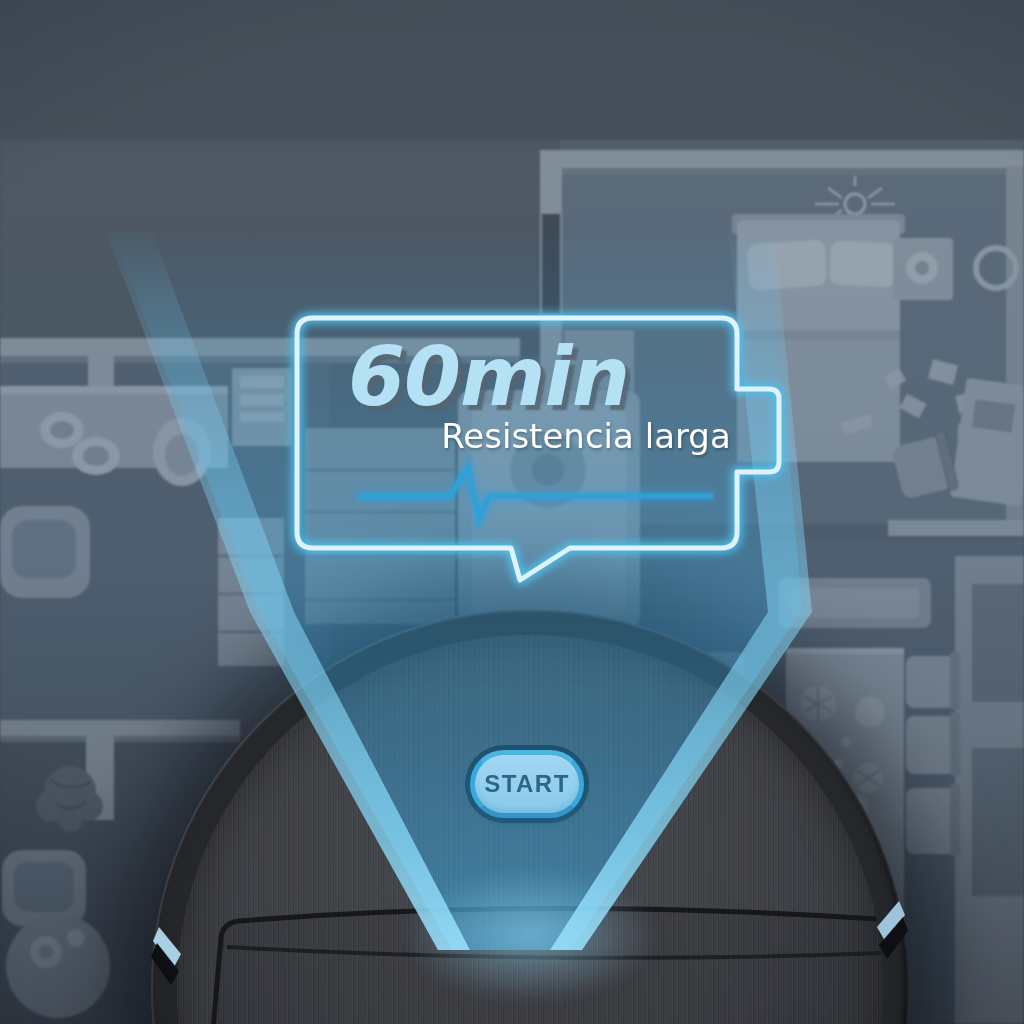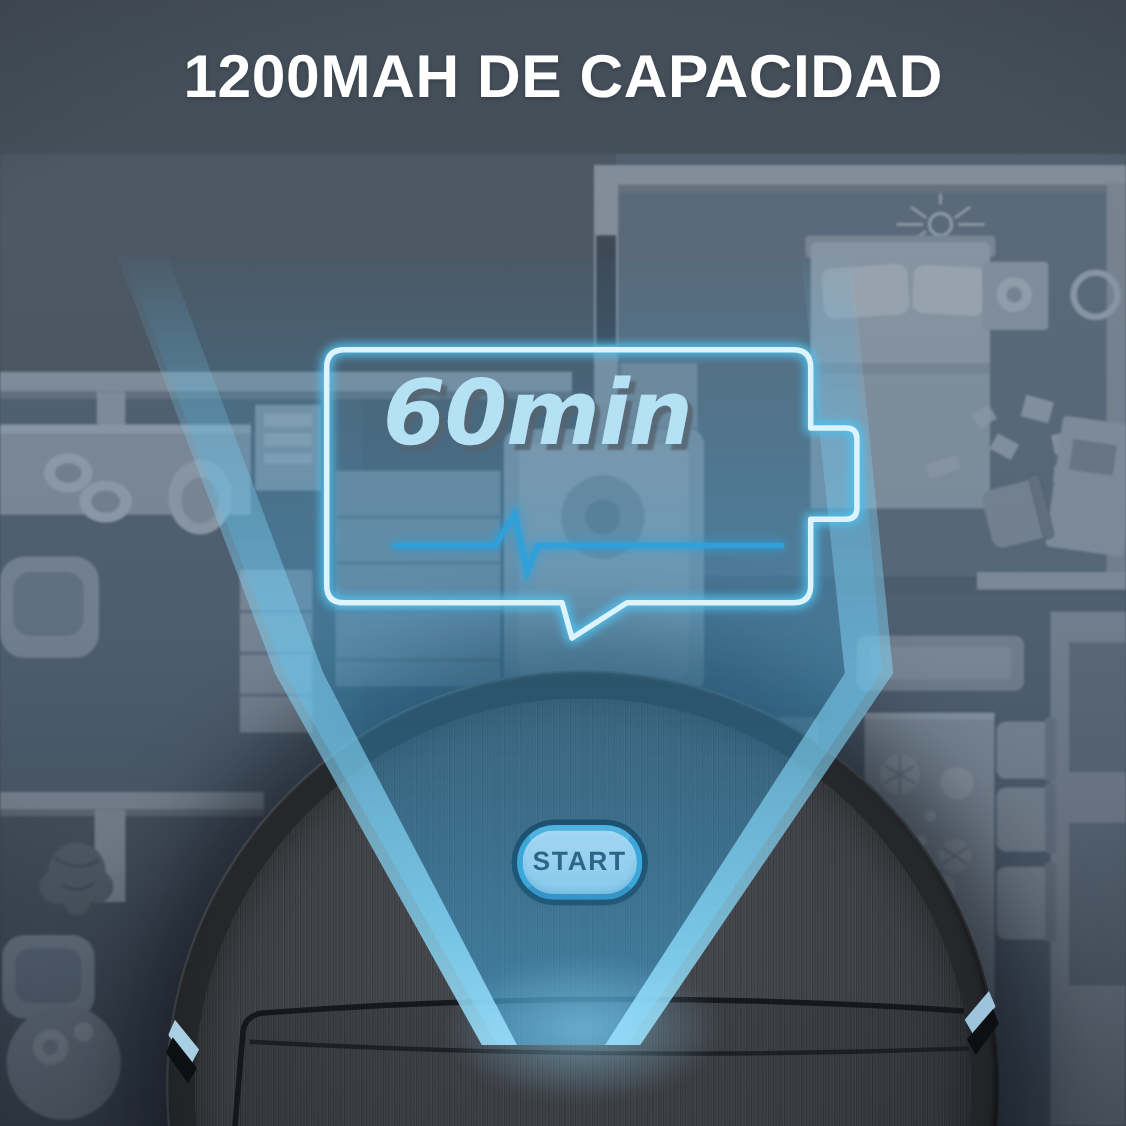--- a/index.html
+++ b/index.html
@@ -323,16 +323,16 @@
       <path d="M313,318 L721,318 Q737,318 737,334 L737,389 L769,389 Q779,389 779,399 L779,462 Q779,472 769,472 L737,472 L737,532 Q737,548 721,548 L570,548 L520,580 L511,548 L313,548 Q297,548 297,532 L297,334 Q297,318 313,318 Z" fill="none" stroke="#4fc1ef" stroke-width="11" stroke-linejoin="round" filter="url(#neon)" opacity="0.95"></path>
       <path d="M313,318 L721,318 Q737,318 737,334 L737,389 L769,389 Q779,389 779,399 L779,462 Q779,472 769,472 L737,472 L737,532 Q737,548 721,548 L570,548 L520,580 L511,548 L313,548 Q297,548 297,532 L297,334 Q297,318 313,318 Z" fill="none" stroke="#ddf3fd" stroke-width="5" stroke-linejoin="round"></path>
     </g>
     <g>
       <path d="M357,496 L450,496 L468,467 L479,520 L489,496 L713,496" fill="none" stroke="#2fa0da" stroke-width="9" filter="url(#neon)" opacity="0.7"></path>
       <path d="M357,496 L450,496 L468,467 L479,520 L489,496 L713,496" fill="none" stroke="#2fa0da" stroke-width="5"></path>
     </g>
   </svg>
 
   <div class="duration">60min</div>
-
-  <div class="title">1200MAH DE CAPACIDAD</div>
+  <div class="subtitle">Resistencia larga</div>
+
 
 </div>
 
 </body></html>

